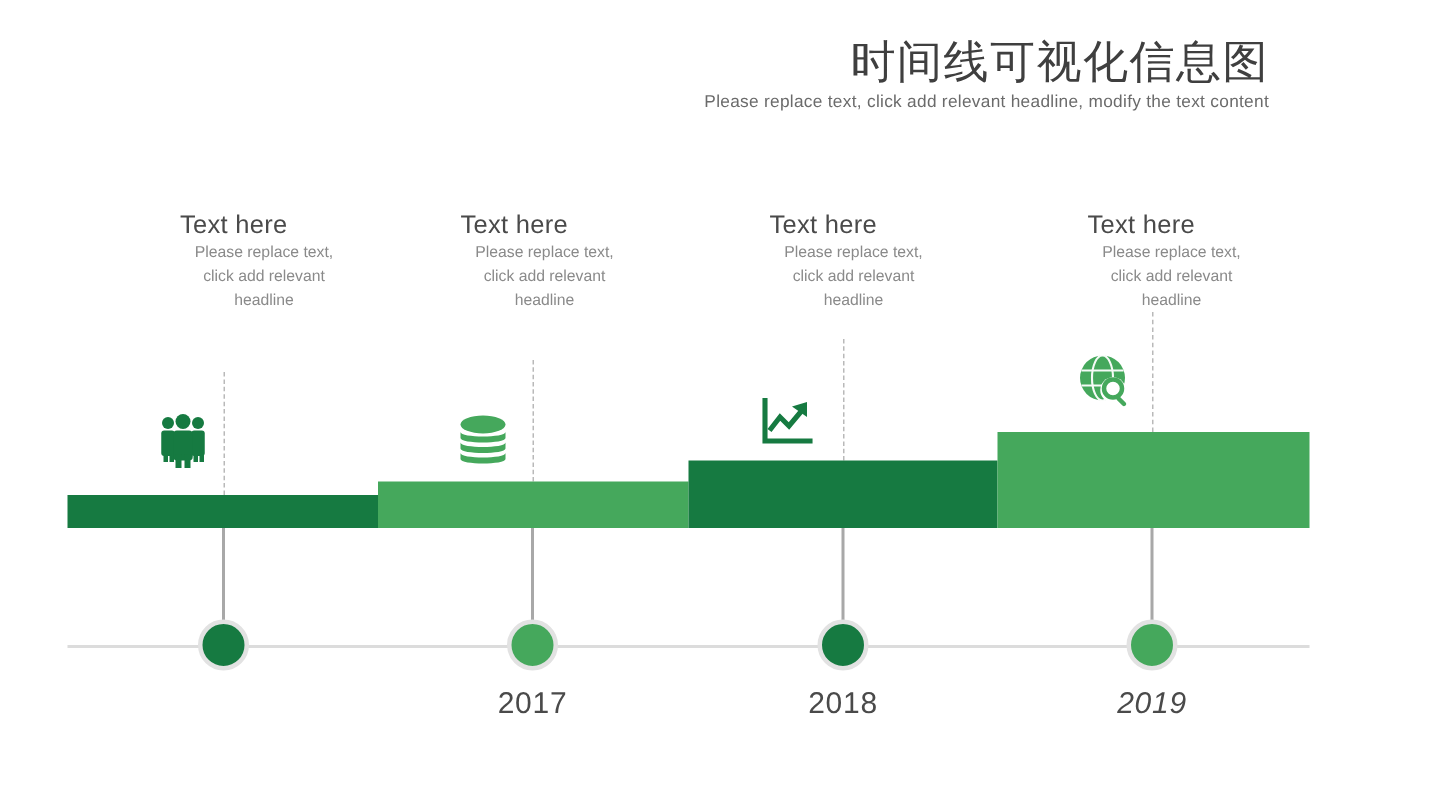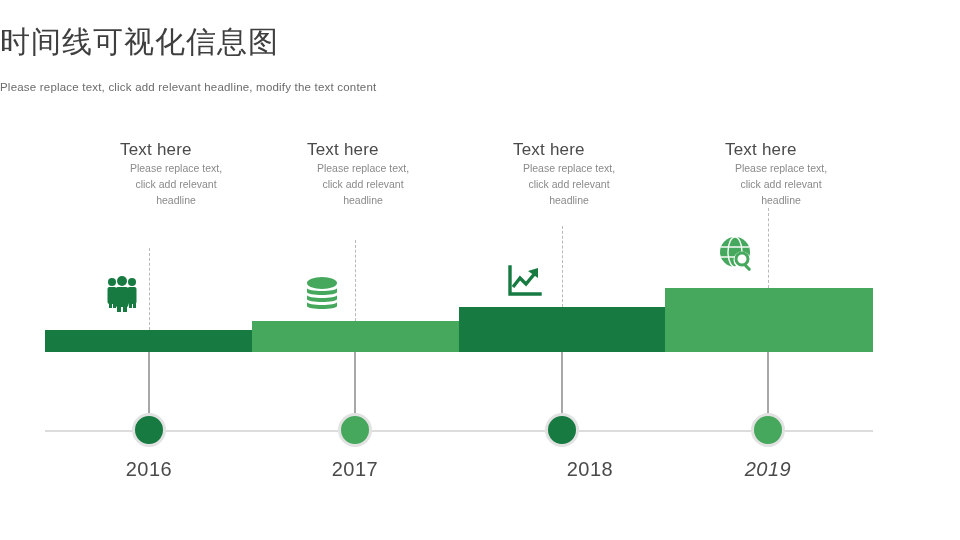--- a/index.html
+++ b/index.html
@@ -24,33 +24,33 @@
     height: 540px;
     background: #ffffff;
   }
 
   
   .header {
     position: absolute;
     top: 22px;
     left: 0;
     width: 846px;
-    text-align: left;
+    text-align: right;
   }
 
   .title {
     font-size: 30px;
     font-weight: 400;
     color: #3f3f3f;
     letter-spacing: 1px;
     line-height: 40px;
   }
 
   .subtitle {
-    margin-top: 19px;
+    margin-top: 0;
     font-size: 11.5px;
     font-weight: 400;
     color: #6b6b6b;
     letter-spacing: 0.2px;
   }
 
   
   .text-col {
     position: absolute;
     width: 160px;
@@ -228,18 +228,17 @@
   <div class="stem" style="left:561px; top:352px; height:62px;"></div>
   <div class="stem" style="left:767px; top:352px; height:62px;"></div>
 
   <div class="axis"></div>
 
   <div class="node" style="left:132px; top:413px; background:#167a41;"></div>
   <div class="node" style="left:338px; top:413px; background:#45a85c;"></div>
   <div class="node" style="left:545px; top:413px; background:#167a41;"></div>
   <div class="node" style="left:751px; top:413px; background:#45a85c;"></div>
 
-  <div class="year" style="left:89px; top:458px;">2016</div>
   <div class="year" style="left:295px; top:458px;">2017</div>
-  <div class="year" style="left:530px; top:458px;">2018</div>
+  <div class="year" style="left:502px; top:458px;">2018</div>
   <div class="year" style="left:708px; top:458px;font-style:italic;">2019</div>
 
 </div>
 
 </body></html>

